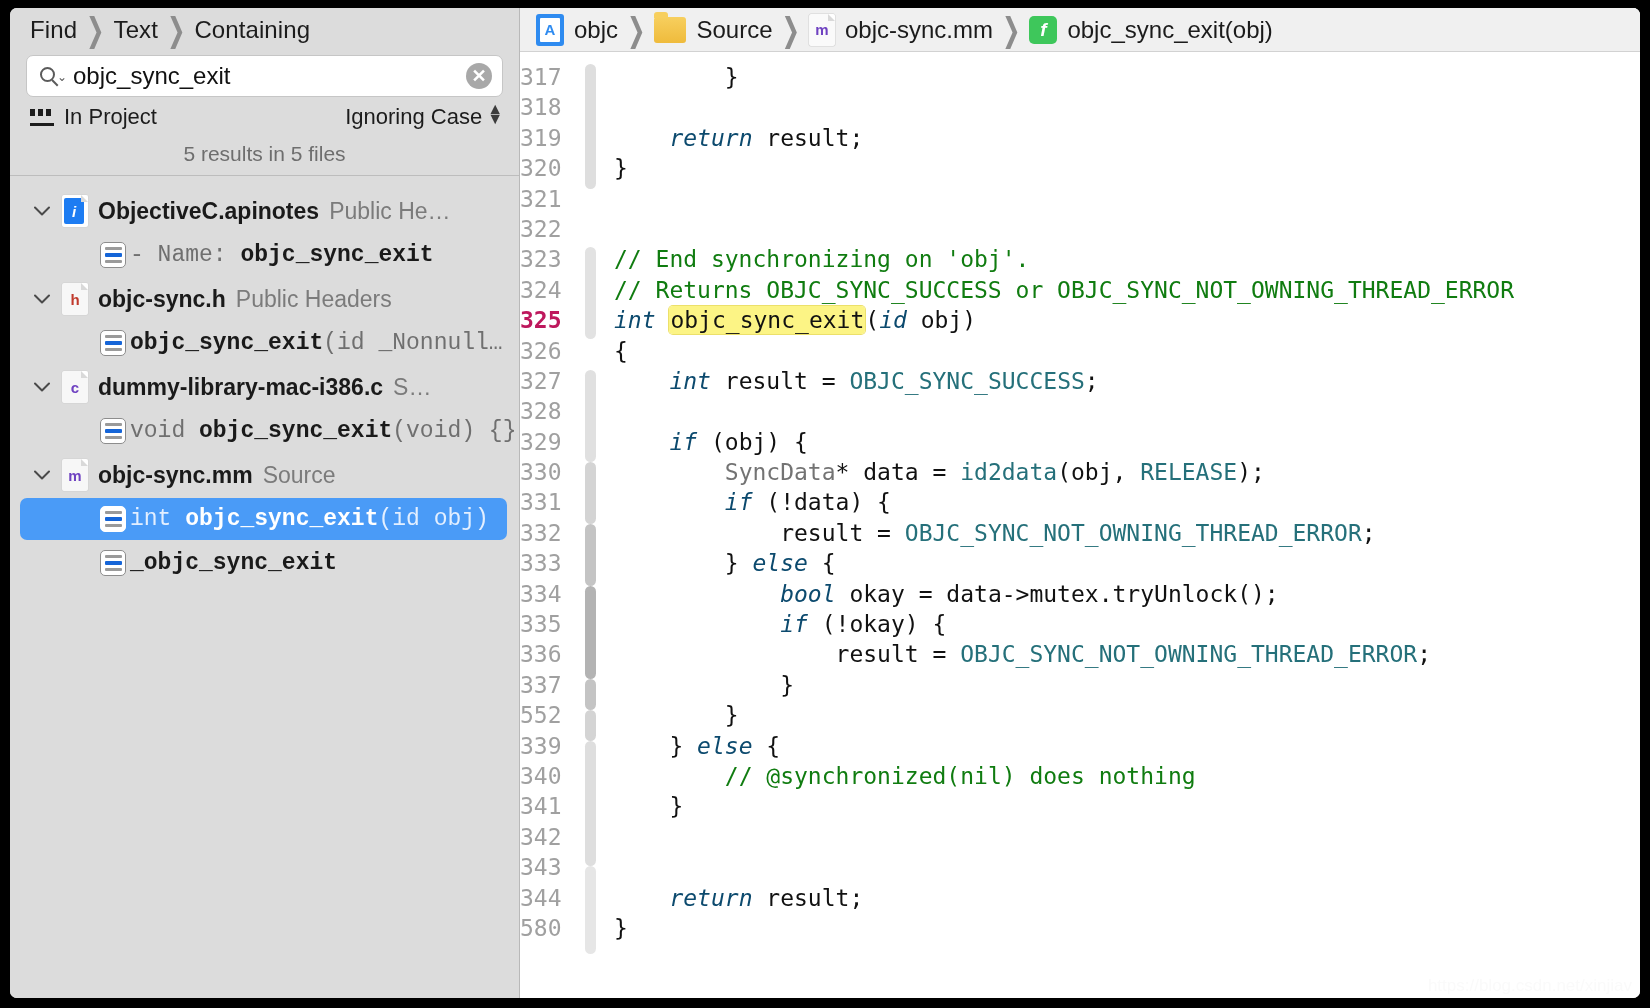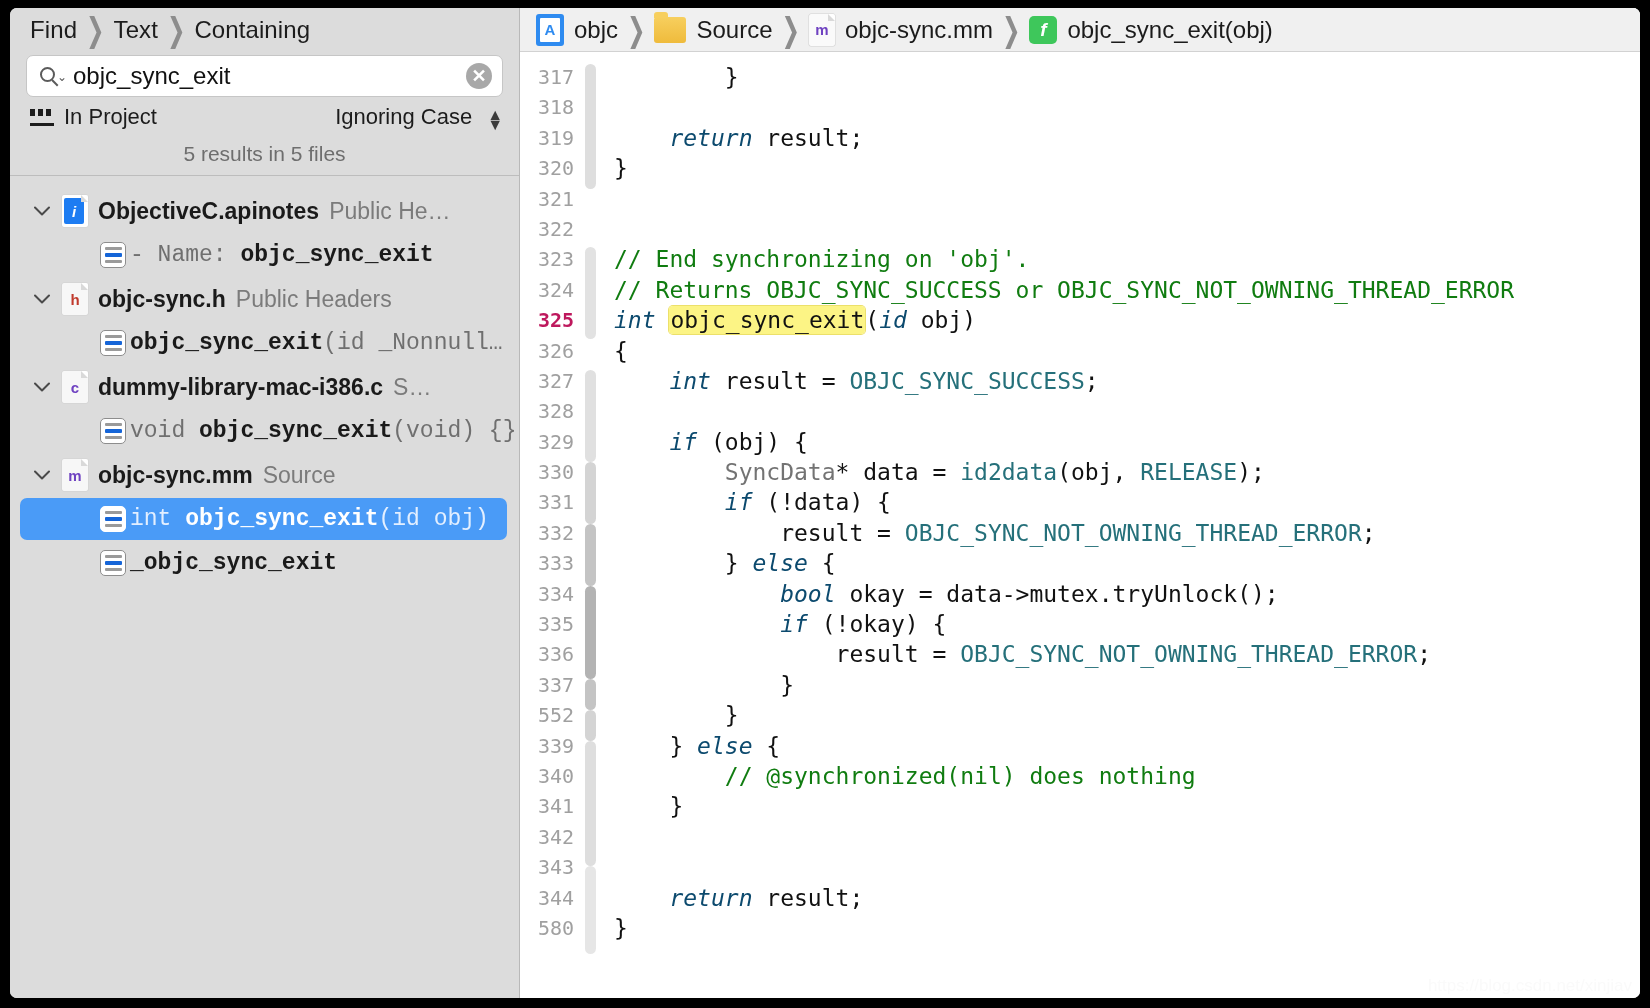--- a/index.html
+++ b/index.html
@@ -109,21 +109,21 @@
   }
   .scope-left { display: flex; align-items: center; gap: 10px; }
   .scope-icon {
     width: 24px; height: 17px;
     display: flex; flex-direction: column; justify-content: space-between;
     flex: 0 0 24px;
   }
   .scope-icon .dots { display: flex; gap: 3px; }
   .scope-icon .dots i { width: 5px; height: 7px; background: #1c1c1c; display: block; }
   .scope-icon .bar { height: 2.5px; background: #1c1c1c; width: 24px; }
-  .scope-right { display: flex; align-items: flex-end; gap: 15px; }
+  .scope-right { display: flex; align-items: flex-start; gap: 5px; }
   .stepper {
     display: inline-flex; flex-direction: column; line-height: 0.62;
     font-size: 16px; color: #3c3c3c;
   }
 
   .results-count {
     text-align: center;
     font-size: 21px;
     color: #6e6e6e;
     padding: 4px 0 9px 0;
@@ -268,24 +268,24 @@
 
   .code-area {
     flex: 1;
     display: flex;
     overflow: hidden;
     position: relative;
     font-family: "DejaVu Sans Mono", monospace;
   }
   .gutter {
     width: 62px; flex: 0 0 62px;
-    text-align: right;
+    text-align: left;
     padding-right: 8px;
     padding-top: 10px;
-    font-size: 20px;
+    font-size: 23px;
     color: #a0a0a0;
     user-select: none;
   }
   .gutter .ln { height: 30.4px; line-height: 30.4px; }
   .gutter .ln.current { color: #be185d; font-weight: bold; }
 
   .ribbon {
     width: 16px; flex: 0 0 16px;
     padding-top: 10px;
     position: relative;

